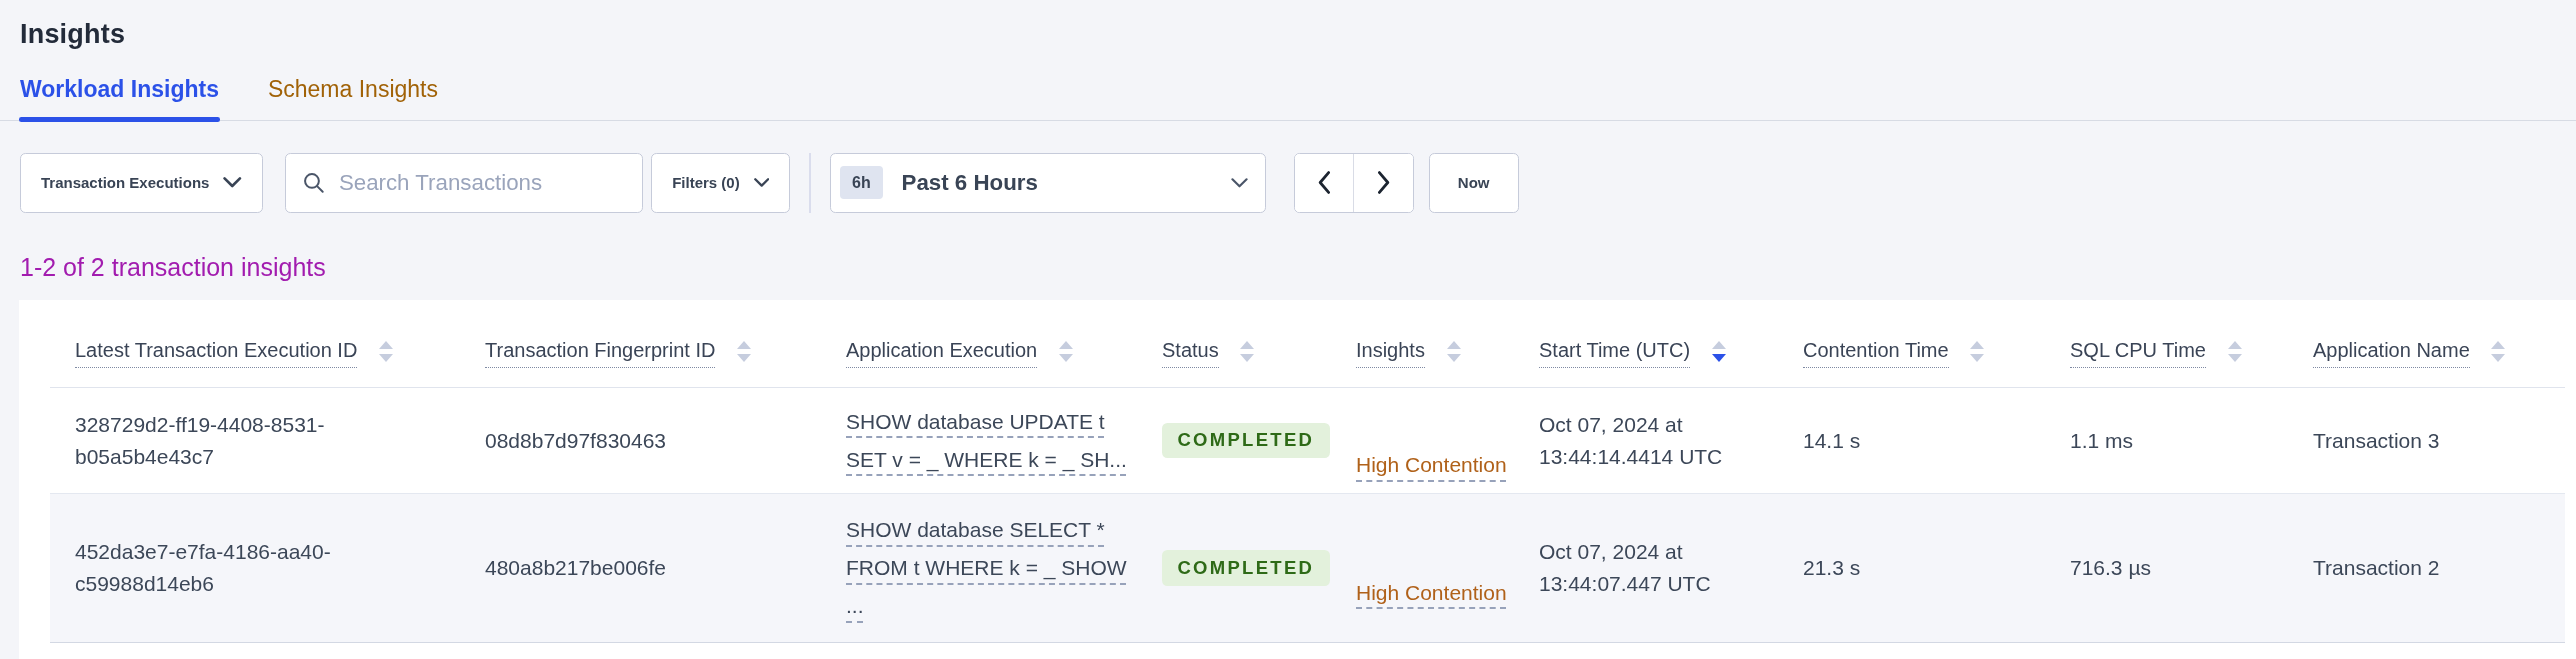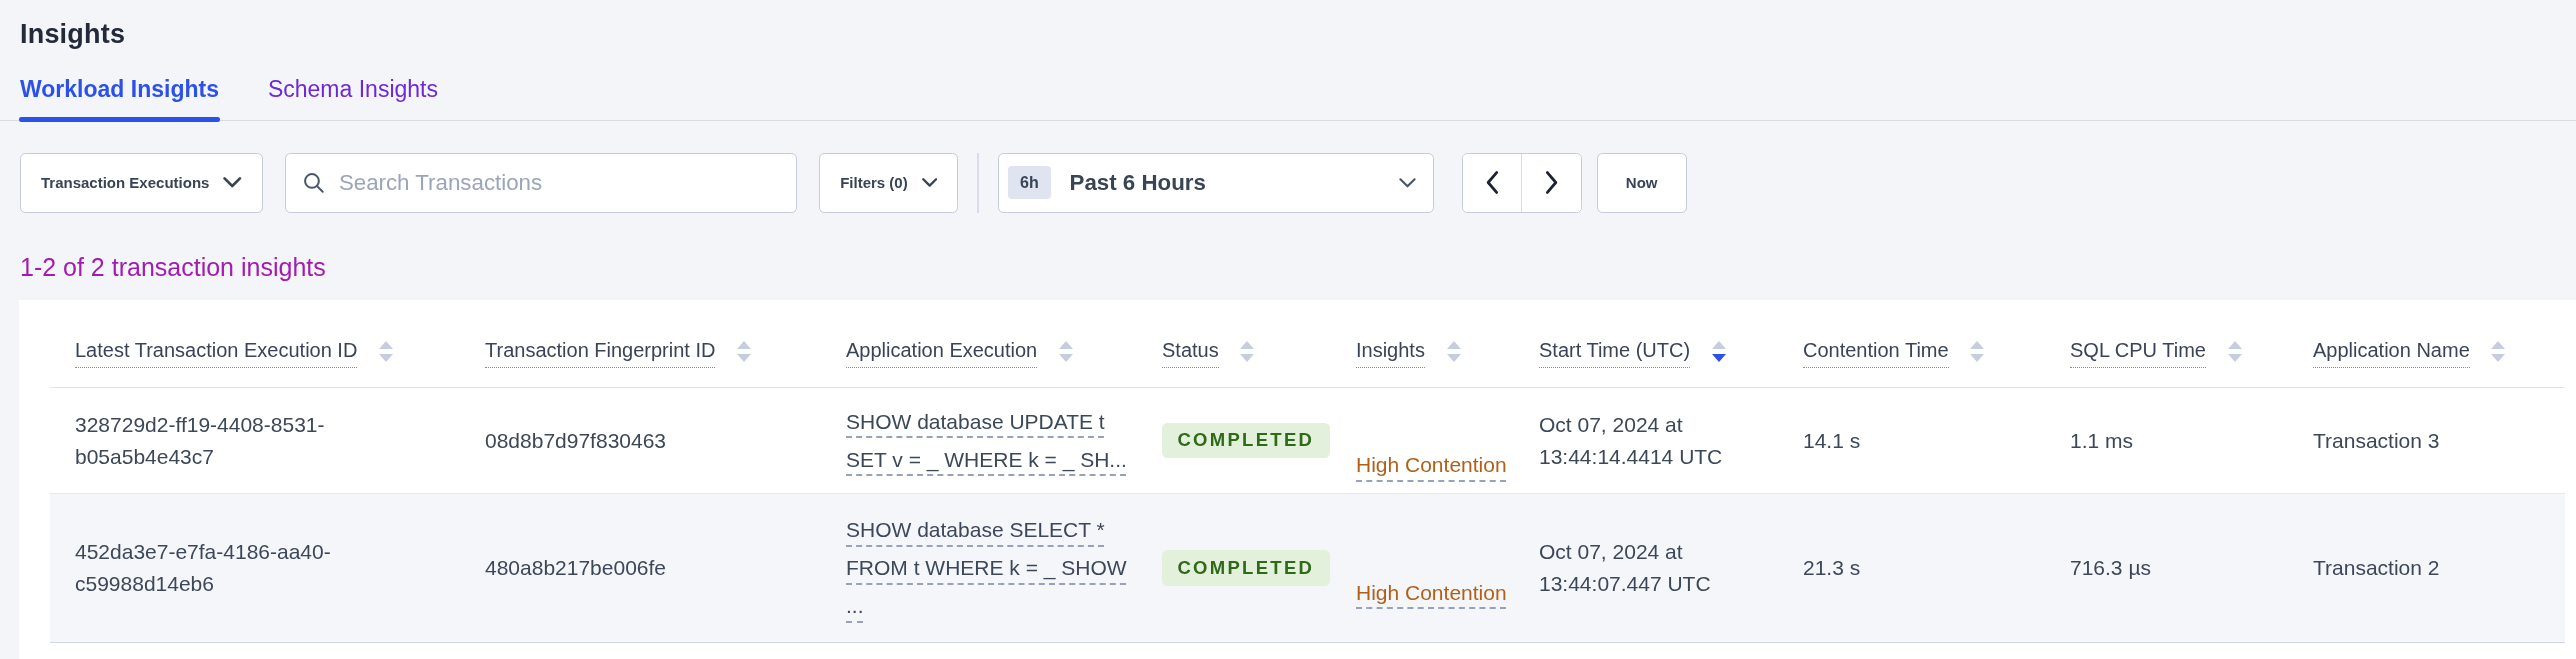--- a/index.html
+++ b/index.html
@@ -21,21 +21,21 @@
   }
 
   
   .tabs {
     display:flex; align-items:flex-end;
     margin-top:26px; padding:0 20px;
     border-bottom:1.5px solid #d7dbe4;
   }
   .tab {
     position:relative;
-    font-size:23px; color:#6d28d9;
+    font-size:23px; color:#a16207;
     padding-bottom:17px; margin-right:49px;
     cursor:pointer; white-space:nowrap;
   }
   .tab.active { color:#2b51e8; font-weight:bold; }
   .tab.active::after {
     content:""; position:absolute; left:-1.5px; right:-1.5px; bottom:-2.3px;
     height:4.6px; background:#2b51e8; border-radius:2.3px;
   }
 
   
@@ -44,32 +44,32 @@
     height:60px; background:#fff;
     border:0.8px solid #c6cbda; border-radius:5.4px;
     display:inline-flex; align-items:center;
     font-size:15px; font-weight:bold; color:#394455;
     font-family:inherit; cursor:pointer; padding:0 20px;
   }
   .btn .lbl { white-space:nowrap; }
   .chev { margin-left:14px; flex:none; }
   .search-box {
     display:flex; align-items:center;
-    width:512px; height:60px; margin-left:22.3px;
+    width:358px; height:60px; margin-left:22.3px;
     background:#fff; border:0.8px solid #c6cbda; border-radius:5.4px;
     padding:0 15.4px;
   }
   .search-box svg { flex:none; margin-right:12.3px; }
   .search-box input {
     border:none; outline:none; width:100%;
     font-size:22.3px; color:#394455; background:transparent;
     font-family:inherit;
   }
   .search-box input::placeholder { color:#9aa4bb; }
-  .filters-btn { margin-left:22px;text-align:right; }
+  .filters-btn { margin-left:8px;text-align:right; }
   .vdivider { width:1.5px; height:60px; background:#dadded; margin-left:19px; flex:none; }
   .time-picker {
     margin-left:19px; width:436px; height:60px;
     background:#fff; border:0.8px solid #c6cbda; border-radius:5.4px;
     display:flex; align-items:center; padding:0 17px 0 9.2px;
     cursor:pointer; font-family:inherit;
   }
   .time-chip {
     background:#dfe4f0; color:#394455;
     font-size:16px; font-weight:bold;

